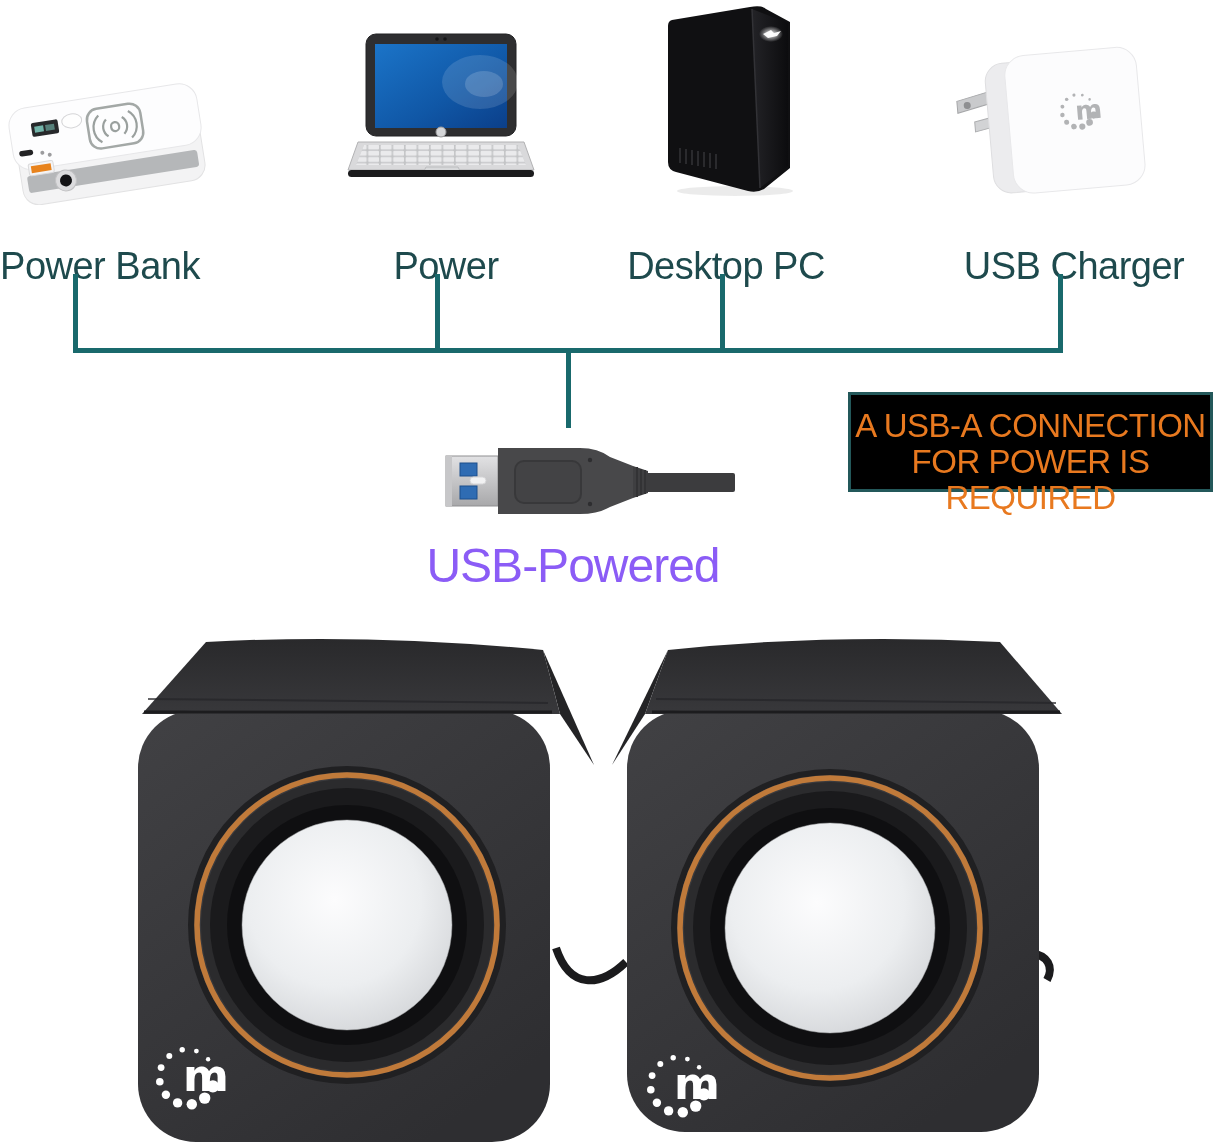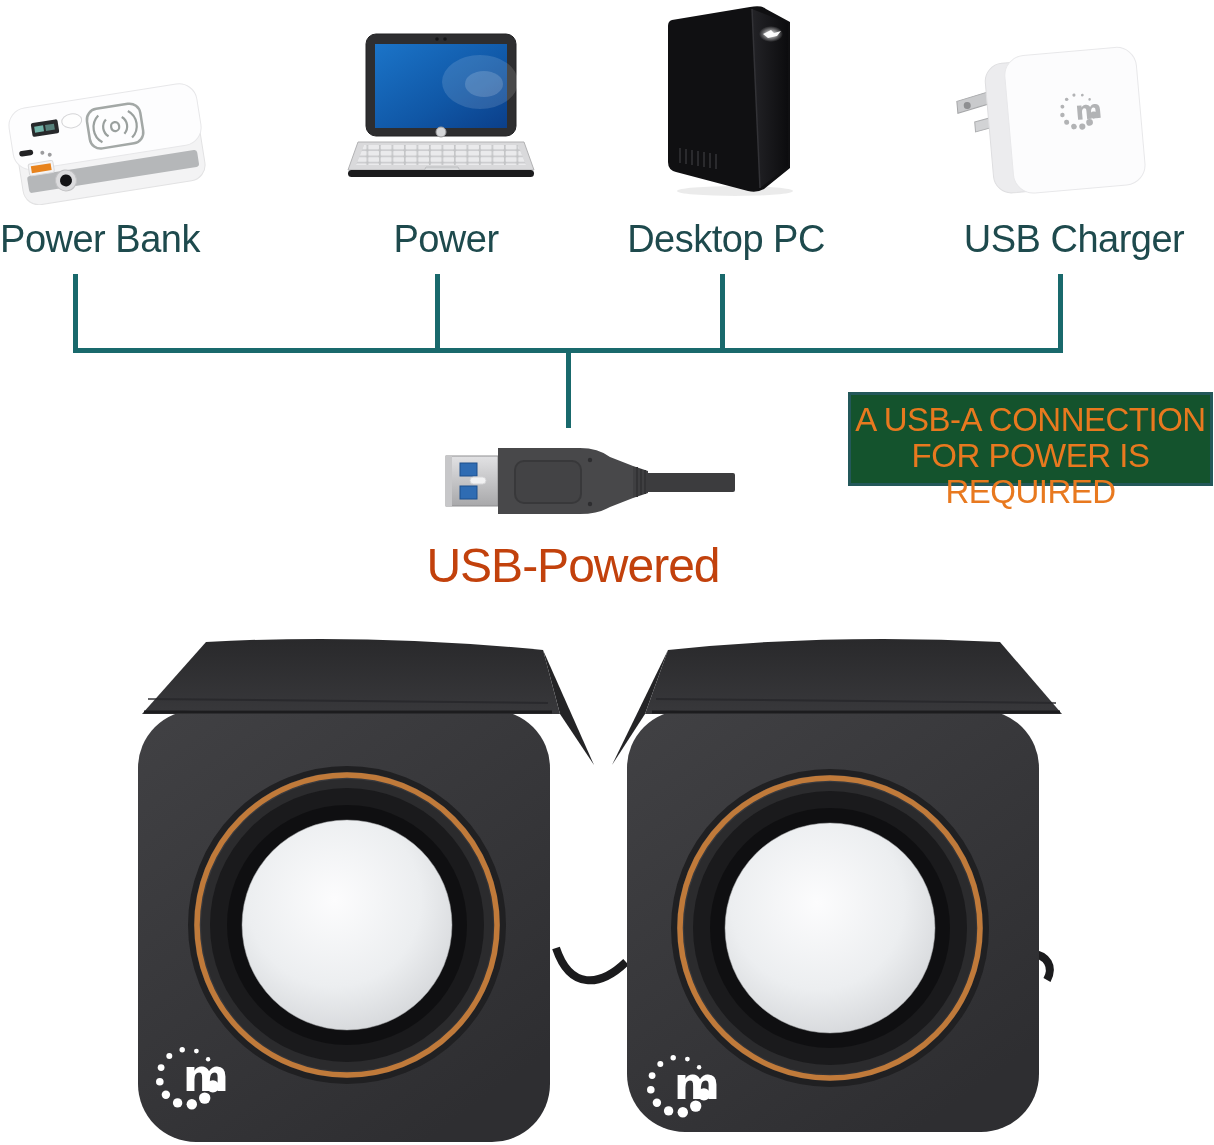--- a/index.html
+++ b/index.html
@@ -1,27 +1,27 @@
 <!DOCTYPE html>
 <html><head>
 <meta charset="utf-8">
 <style>
   html,body{margin:0;padding:0;background:#fff;}
   .canvas{position:relative;width:1214px;height:1145px;background:#ffffff;overflow:hidden;
           font-family:"Liberation Sans", sans-serif;}
   .abs{position:absolute;}
   .dev-label{position:absolute;transform:translateX(-50%);white-space:nowrap;
-             font-size:38px;letter-spacing:-0.5px;color:#1e4a4d;}
+             font-size:38px;letter-spacing:-0.5px;color:#1e4a4d;margin-top:27px;}
   .tealline{position:absolute;background:#19696c;}
   .callout{position:absolute;left:848px;top:392px;width:359px;height:80px;
-           border:3px solid #23585a;background:#14532d;text-align:center;padding-top:8px;}
+           border:3px solid #23585a;background:#000000;text-align:center;padding-top:14px;}
   .callout .l1{font-size:33px;letter-spacing:-0.5px;color:#e8791f;line-height:1.05;}
   .callout .l2{font-size:33px;letter-spacing:-0.5px;color:#e8791f;line-height:1.1;}
   .usb-powered{position:absolute;left:573px;top:538px;transform:translateX(-50%);
-               font-size:48px;letter-spacing:-1px;color:#c2410c;white-space:nowrap;}
+               font-size:48px;letter-spacing:-1px;color:#8b5cf6;white-space:nowrap;}
   svg{display:block;}
   .logo-m{font-family:"DejaVu Sans", sans-serif;font-weight:bold;}
 </style>
 </head>
 <body>
 
 <div class="canvas">
 
   <svg class="abs" style="left:0;top:40px" width="230" height="165" viewBox="0 0 230 165">
     <g transform="rotate(-9 105 112)">

